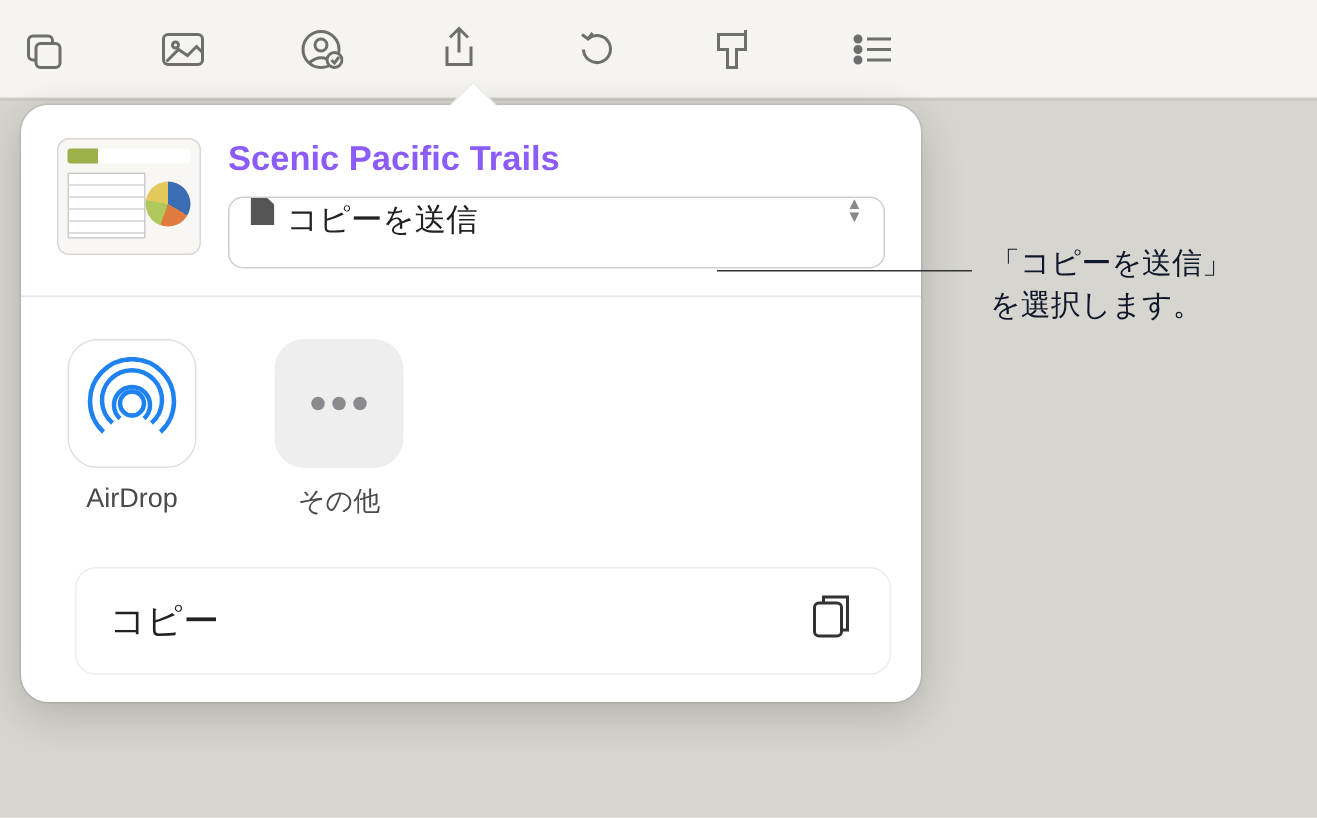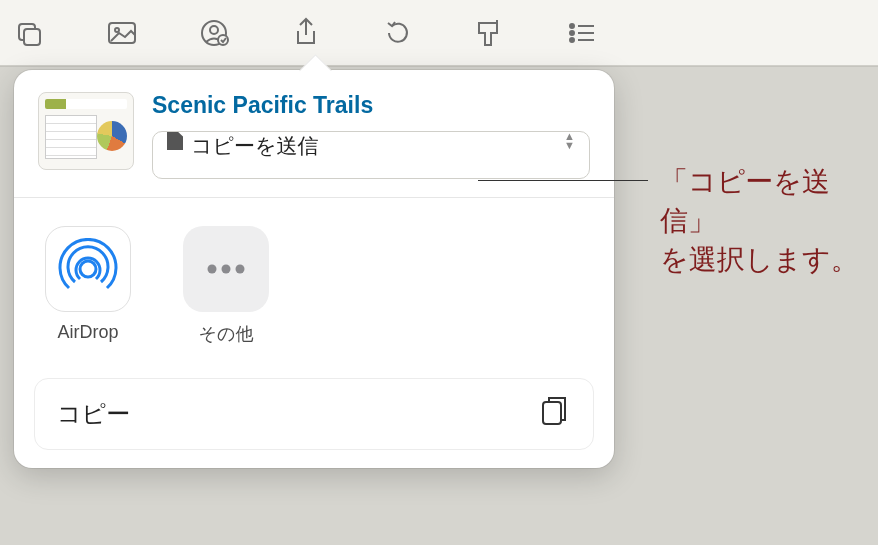--- a/index.html
+++ b/index.html
@@ -85,21 +85,21 @@
       position: absolute;
       top: 28px; right: 6px;
       width: 30px; height: 30px;
       border-radius: 50%;
       background: conic-gradient(#3b6db5 0 120deg,#e07b3f 120deg 200deg,#b0c85b 200deg 280deg,#e3c95c 280deg 360deg);
     }
     .header-right { flex: 1; }
     .doc-title {
       font-size: 23px;
       font-weight: 700;
-      color: #0369a1;
+      color: #8b5cf6;
       margin-bottom: 12px;
     }
     .select-btn {
       width: 100%;
       height: 48px;
       border: 1px solid #d0cfc9;
       border-radius: 10px;
       background: #fff;
       display: flex;
       align-items: flex-start;
@@ -144,21 +144,21 @@
     }
     .airdrop-ic { background: #fff; border: 1px solid #e0e0e0; }
     .mail-ic { background: linear-gradient(180deg,#3dc0ff,#1e6ff0); }
     .notes-ic { background: #fff; border: 1px solid #e0e0e0; flex-direction: column; }
     .more-ic { background: #eeeeef; }
     .share-label {
       font-size: 18px;
       color: #4a4a4a;
     }
     .action-row {
-      margin: 12px 20px 0 20px;
+      margin: 12px 20px 0 36px;
       height: 72px;
       background: #fff;
       border: 1px solid #ececec;
       border-radius: 14px;
       display: flex;
       align-items: center;
       justify-content: space-between;
       padding: 0 22px;
       font-size: 24px;
       color: #222;
@@ -168,22 +168,22 @@
       top: 180px;
       left: 478px;
       width: 170px;
       height: 1px;
       background: #333;
     }
     .callout-text {
       position: absolute;
       top: 162px;
       left: 660px;
-      font-size: 28px;
-      color: #7f1d1d;
+      font-size: 20px;
+      color: #0f172a;
       line-height: 1.4;
     }
     .content-area {
       position: absolute;
       top: 66px;
       left: 0; right: 0; bottom: 0;
       background: #d6d5cf;
       border-top: 1px solid #c5c4be;
     }
   </style>

